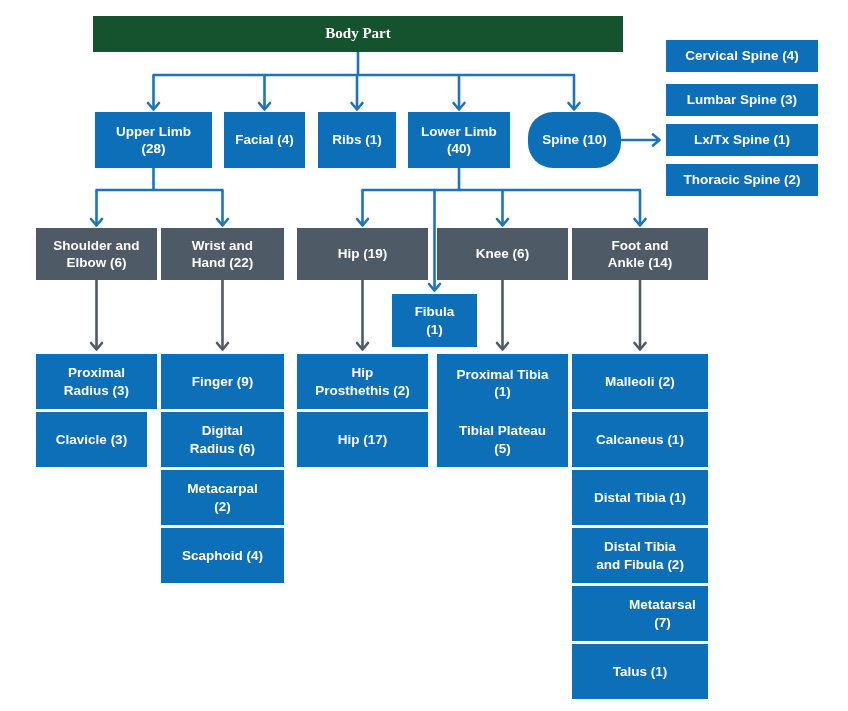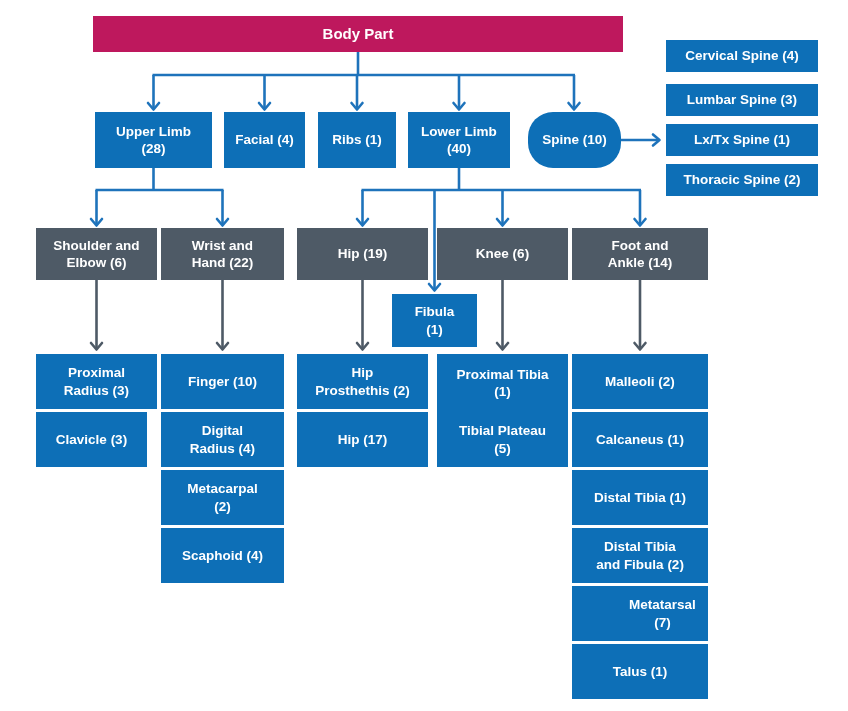--- a/index.html
+++ b/index.html
@@ -19,21 +19,21 @@
     text-align: center;
     color: #ffffff;
     font-weight: bold;
     box-sizing: border-box;
   }
   .node .lbl {
     white-space: pre-line;
     line-height: 1.28;
     padding: 2px 4px;
   }
-  .navy { background: #be185d; font-size: 15px; }
+  .navy { background: #14532d; font-size: 15px; font-family: Liberation Serif, serif; }
   .blue { background: #0d6fb7; font-size: 13.5px; }
   .slate { background: #4e5a66; font-size: 13.5px; }
   svg.connector-layer {
     position: absolute;
     left: 0; top: 0;
     width: 848px; height: 711px;
     pointer-events: none;
   }
   .bl { stroke: #1e73bb; stroke-width: 2.6; fill: none; }
   .gl { stroke: #4e5a66; stroke-width: 2.6; fill: none; }
@@ -158,25 +158,25 @@
 
   <div class="node blue" style="left:36px;top:354px;width:121px;height:55px;">
     <span class="lbl">Proximal
 Radius (3)</span>
   </div>
   <div class="node blue" style="left:36px;top:412px;width:111px;height:55px;">
     <span class="lbl">Clavicle (3)</span>
   </div>
 
   <div class="node blue" style="left:161px;top:354px;width:123px;height:55px;">
-    <span class="lbl">Finger (10)</span>
+    <span class="lbl">Finger (9)</span>
   </div>
   <div class="node blue" style="left:161px;top:412px;width:123px;height:55px;">
     <span class="lbl">Digital
-Radius (4)</span>
+Radius (6)</span>
   </div>
   <div class="node blue" style="left:161px;top:470px;width:123px;height:55px;">
     <span class="lbl">Metacarpal
 (2)</span>
   </div>
   <div class="node blue" style="left:161px;top:528px;width:123px;height:55px;">
     <span class="lbl">Scaphoid (4)</span>
   </div>
 
   <div class="node blue" style="left:297px;top:354px;width:131px;height:55px;">

